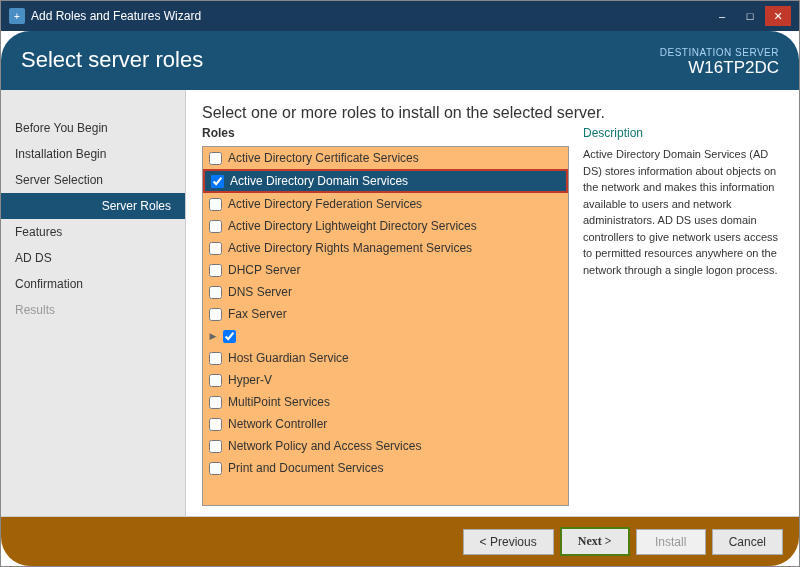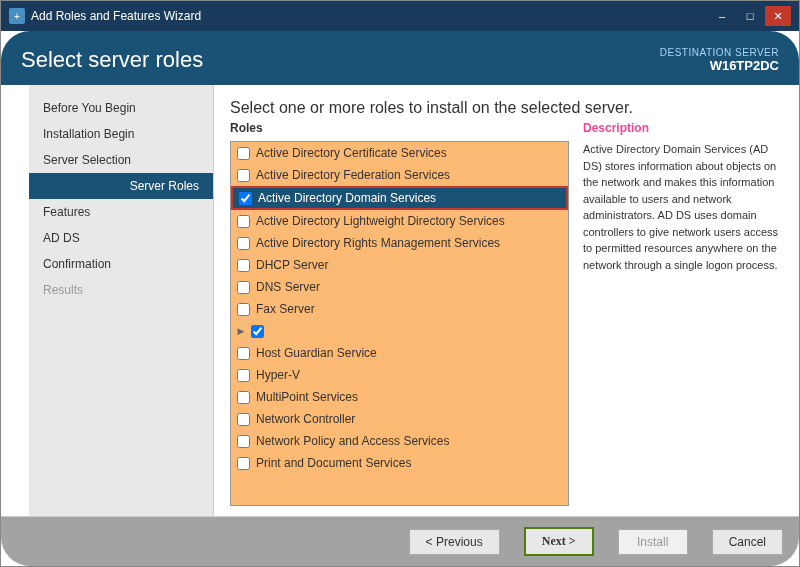--- a/index.html
+++ b/index.html
@@ -92,37 +92,36 @@
       text-align: right;
       font-size: 10px;
       color: #aad4f5;
     }
     .destination-label {
       font-size: 10px;
       color: #aad4f5;
       letter-spacing: 0.5px;
     }
     .destination-name {
-      font-size: 13px;
-      color: white;
-      font-weight: bold;
+      font-size: 17px;
+      color: white;
+      font-weight: normal;
     }
 
     .main-body {
       display: flex;
       flex: 1;
       overflow: hidden;
     }
     .sidebar {
       width: 185px;
       background: #e8e8e8;
-      padding: 10px 0;
+      padding: 25px 0;
       flex-shrink: 0;
       border-right: 1px solid #ccc;
-      margin-left: 28px;
     }
     .sidebar-item {
       padding: 6px 14px;
       font-size: 12px;
       color: #333;
       cursor: pointer;
     }
     .sidebar-item.active {
       background: #1a5276;
       color: white;
@@ -208,38 +207,38 @@
       font-size: 9px;
       color: #666;
     }
 
     .desc-col {
       width: 200px;
       flex-shrink: 0;
     }
     .desc-header {
       font-size: 12px;
-      font-weight: bold;
-      color: #ec4899;
+      font-weight: normal;
+      color: #0f766e;
       margin-bottom: 6px;
     }
     .desc-text {
       font-size: 11px;
       color: #333;
       line-height: 1.5;
     }
 
     .footer {
       display: flex;
       justify-content: flex-end;
       align-items: center;
       padding: 10px 16px;
       border-top: 1px solid #ccc;
-      background: #a3a3a3;
-      gap: 24px;
+      background: #a16207;
+      gap: 6px;
       flex-shrink: 0;
     }
     .btn {
       padding: 5px 16px;
       font-size: 12px;
       cursor: pointer;
       border: 1px solid #aaa;
       background: #e8e8e8;
       color: #333;
       min-width: 70px;
@@ -300,28 +299,28 @@
 
           <div class="roles-col">
             <div class="roles-header">Roles</div>
             <div class="roles-list">
 
               <div class="role-item">
                 <input type="checkbox" class="role-checkbox" style="">
                 <span>Active Directory Certificate Services</span>
               </div>
 
-              <div class="role-item">
-                <input type="checkbox" class="role-checkbox" style="">
-                <span>Active Directory Federation Services</span>
-              </div>
-
               <div class="role-item selected">
                 <input type="checkbox" class="role-checkbox" checked="" style="">
                 <span>Active Directory Domain Services</span>
+              </div>
+
+              <div class="role-item">
+                <input type="checkbox" class="role-checkbox" style="">
+                <span>Active Directory Federation Services</span>
               </div>
 
               <div class="role-item">
                 <input type="checkbox" class="role-checkbox" style="">
                 <span>Active Directory Lightweight Directory Services</span>
               </div>
 
               <div class="role-item">
                 <input type="checkbox" class="role-checkbox" style="">
                 <span>Active Directory Rights Management Services</span>

